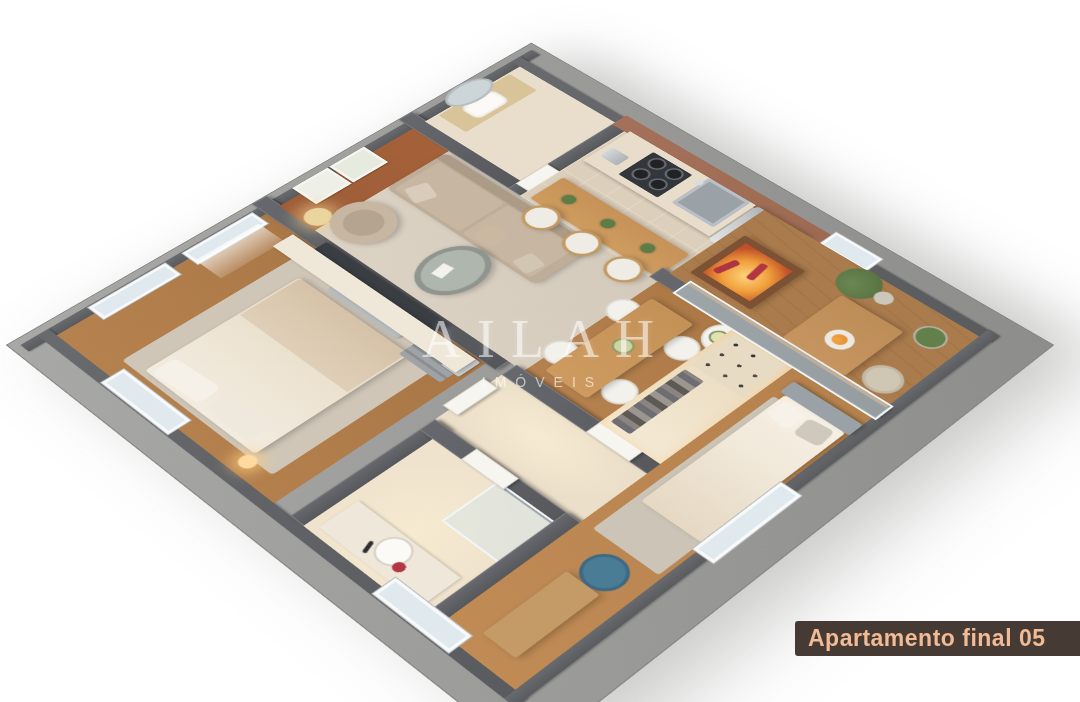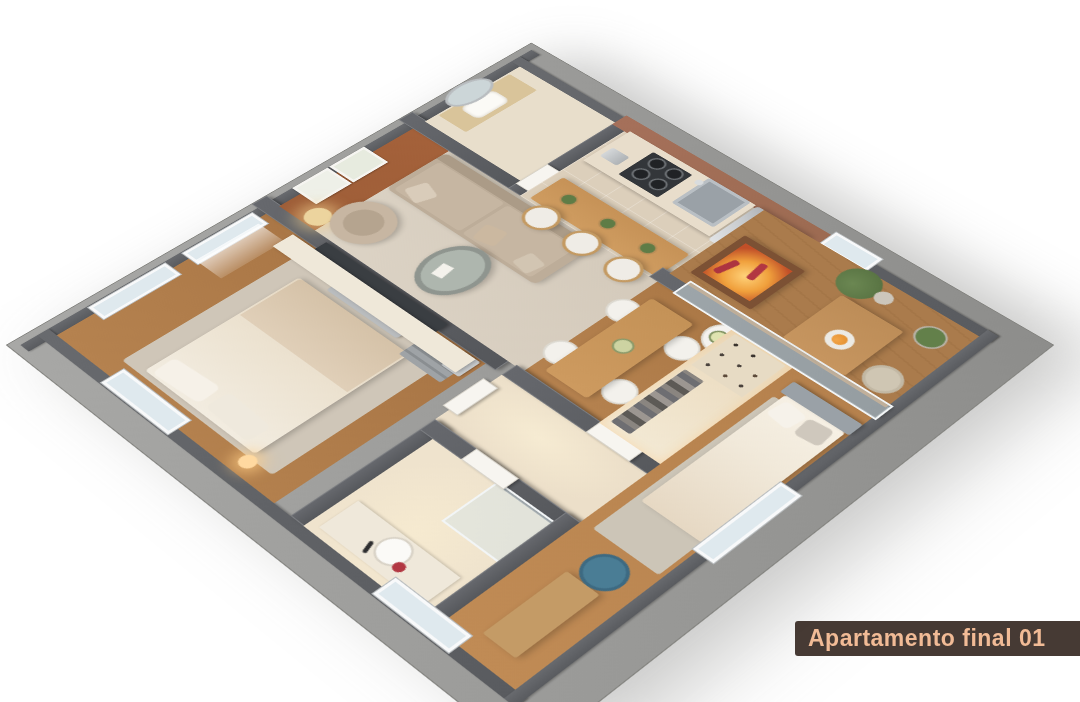--- a/index.html
+++ b/index.html
@@ -163,17 +163,21 @@
     <div class="abs" style="left:520px;top:390px;width:26px;height:8px;background:#b23742;border-radius:3px;transform:rotate(-8deg);"></div>
     <div class="abs soft" style="left:482px;top:468px;width:80px;height:70px;background:linear-gradient(90deg,#c6955f,#bd8d58);border-radius:3px;"></div>
     <div class="abs round" style="left:502px;top:492px;width:26px;height:26px;background:#eceae4;"></div>
     <div class="abs round" style="left:508px;top:498px;width:14px;height:14px;background:radial-gradient(circle at 35% 35%,#f3a649,#e08b2b);"></div>
     <div class="abs round" style="left:564px;top:448px;width:42px;height:42px;background:radial-gradient(circle at 40% 40%,#6b8752,#5a7544 70%,#47603a);"></div>
     <div class="abs round" style="left:576px;top:488px;width:18px;height:18px;background:#ccc6bb;"></div>
     <div class="abs round" style="left:558px;top:544px;width:26px;height:26px;background:#63804a;border:2px solid #b8b2a6;"></div>
     <div class="abs round" style="left:484px;top:546px;width:30px;height:30px;background:#cfc6b3;border:3px solid #c2b8a4;"></div>
   </div>
 
+  <div class="watermark">
+    <div class="wm-brand">AILAH</div>
+    <div class="wm-sub">IMÓVEIS</div>
+  </div>
 
   <div class="caption">
-    <span>Apartamento final 01</span>
+    <span>Apartamento final 05</span>
   </div>
 </div>
 
 </body></html>

